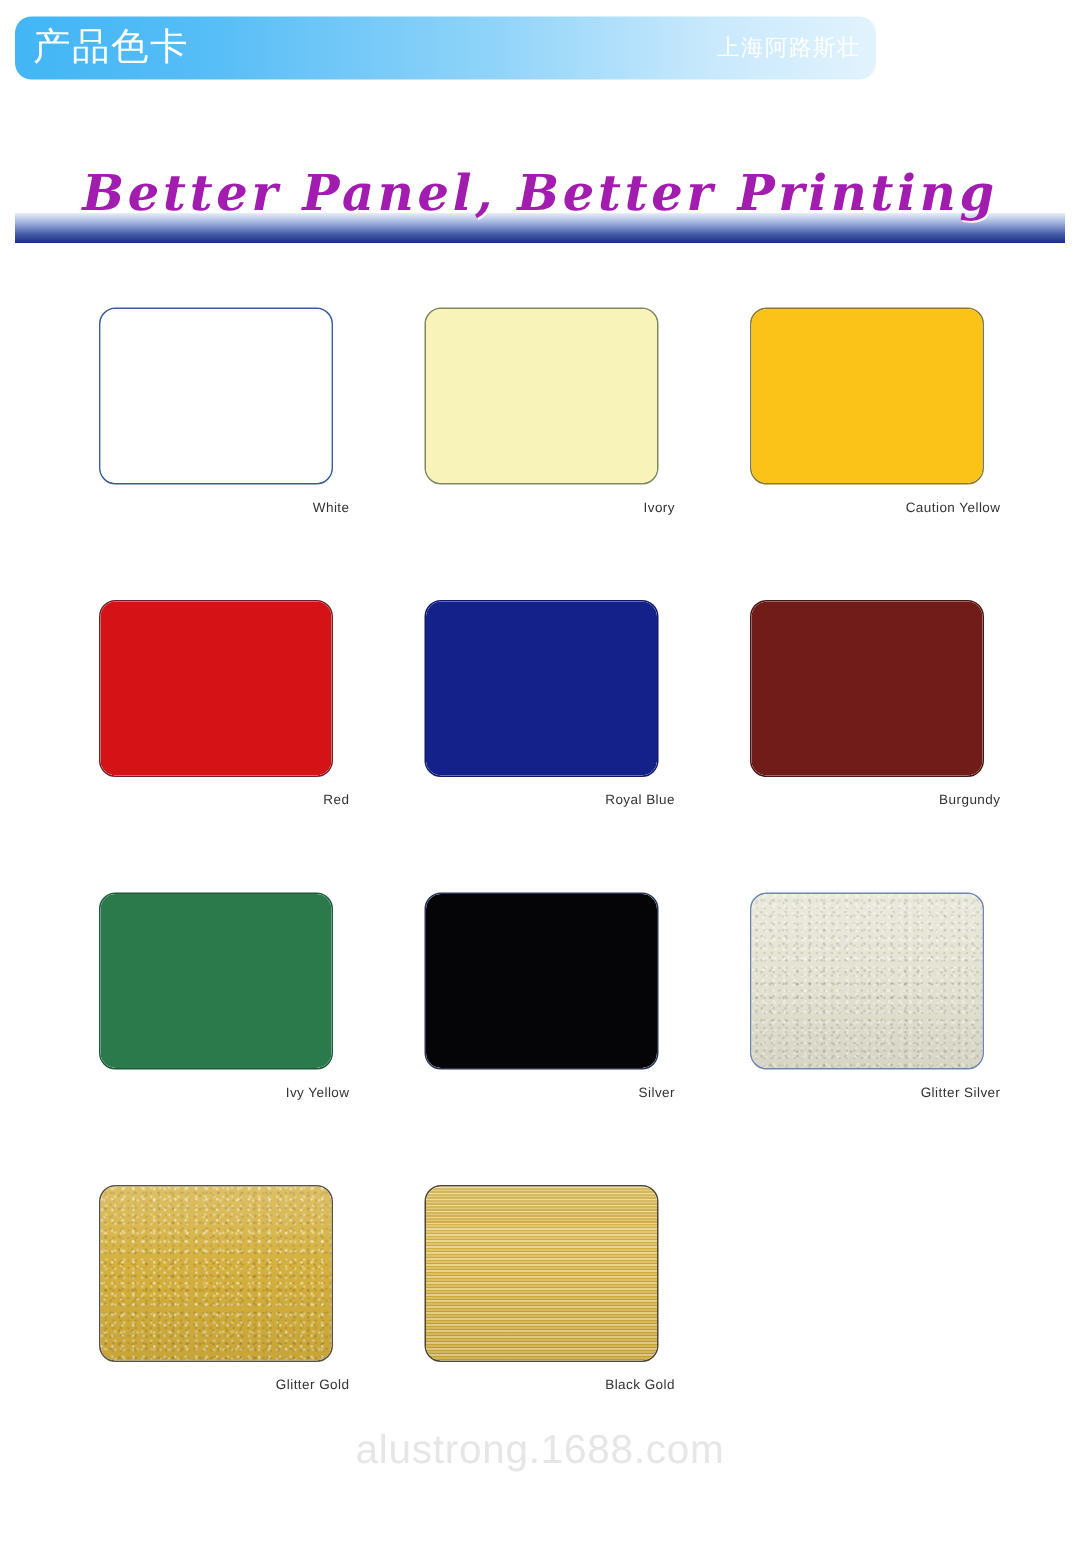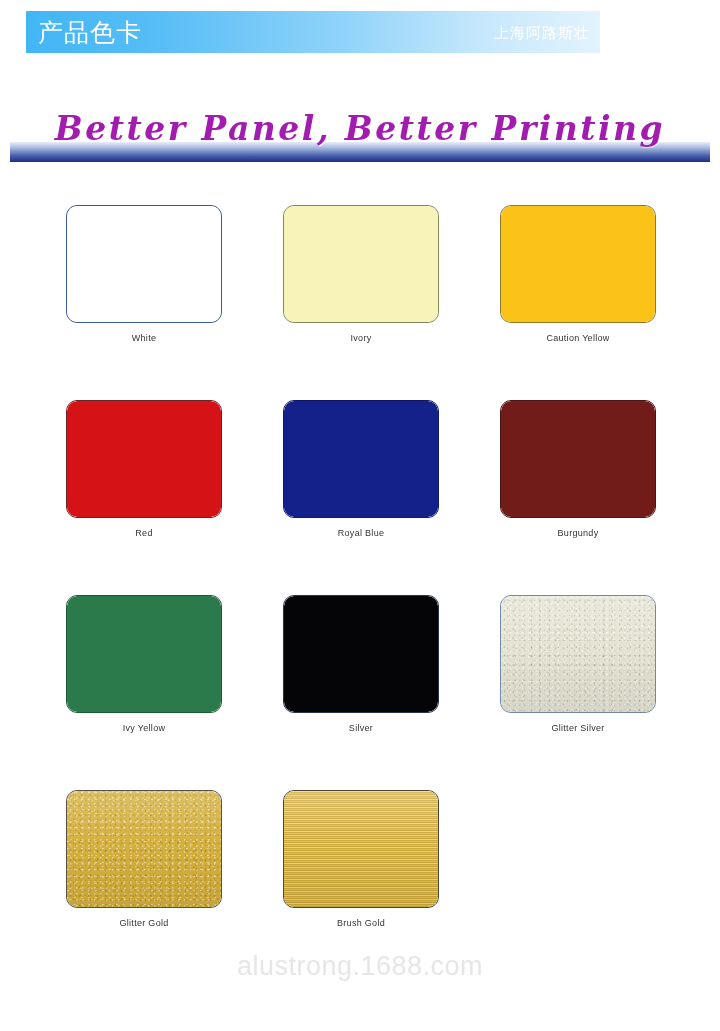--- a/index.html
+++ b/index.html
@@ -12,26 +12,27 @@
     height: 1031px;
     position: relative;
     overflow: hidden;
     font-family: "Liberation Sans", sans-serif;
     -webkit-font-smoothing: antialiased;
   }
 
   
   .header-bar {
     position: absolute;
-    left: 26px;
+    left: 10px;
     top: 11px;
     width: 574px;
     height: 42px;
     background: linear-gradient(to right, #42b6f5 0%, #56bdf6 22%, #8fd3f9 55%, #c7e8fc 80%, #e2f3fd 100%);
     box-sizing: border-box;
+    border-radius: 11px;
   }
   .header-title {
     position: absolute;
     left: 12px;
     top: 50%;
     transform: translateY(-50%);
     font-size: 25px;
     line-height: 1;
     color: #ffffff;
     letter-spacing: 1px;
@@ -105,21 +106,21 @@
     box-sizing: border-box;
     overflow: hidden;
   }
   .swatch-fill {
     position: absolute;
     inset: 0;
     border-radius: 10px;
   }
   .swatch-label {
     margin-top: 9px;
-    text-align: center;
+    text-align: right;
     font-size: 9px;
     color: #333333;
     letter-spacing: 0.3px;
     line-height: 12px;
   }
 
   
   .tex-glitter {
     position: absolute;
     inset: 0;
@@ -252,19 +253,19 @@
         <div class="tex-sheen"></div>
       </div>
       <div class="swatch-label">Glitter Gold</div>
     </div>
     <div class="cell">
       <div class="swatch" style="border: 1px solid rgb(79, 70, 51);">
         <div class="swatch-fill" style="background: rgb(215, 177, 58);"></div>
         <div class="tex-brush"></div>
         <div class="tex-sheen"></div>
       </div>
-      <div class="swatch-label">Brush Gold</div>
+      <div class="swatch-label">Black Gold</div>
     </div>
   </div>
 
 <div class="watermark">
   <div class="wm-url">alustrong.1688.com</div>
 </div>
 
 </body></html>

